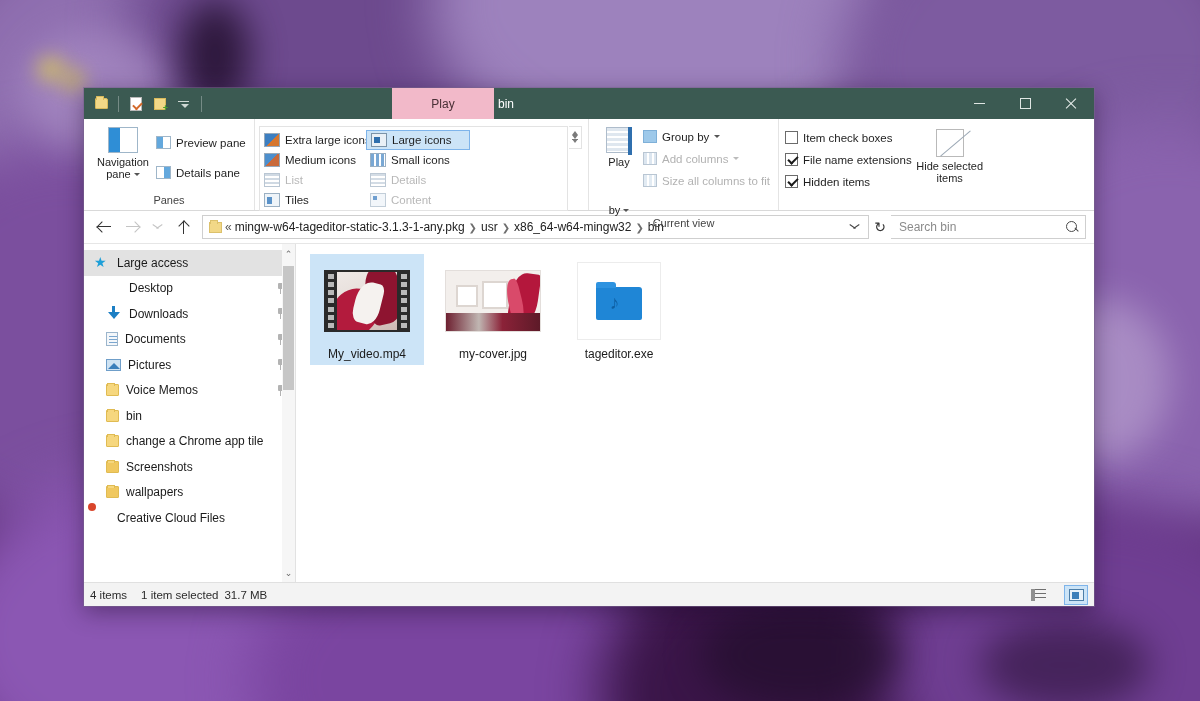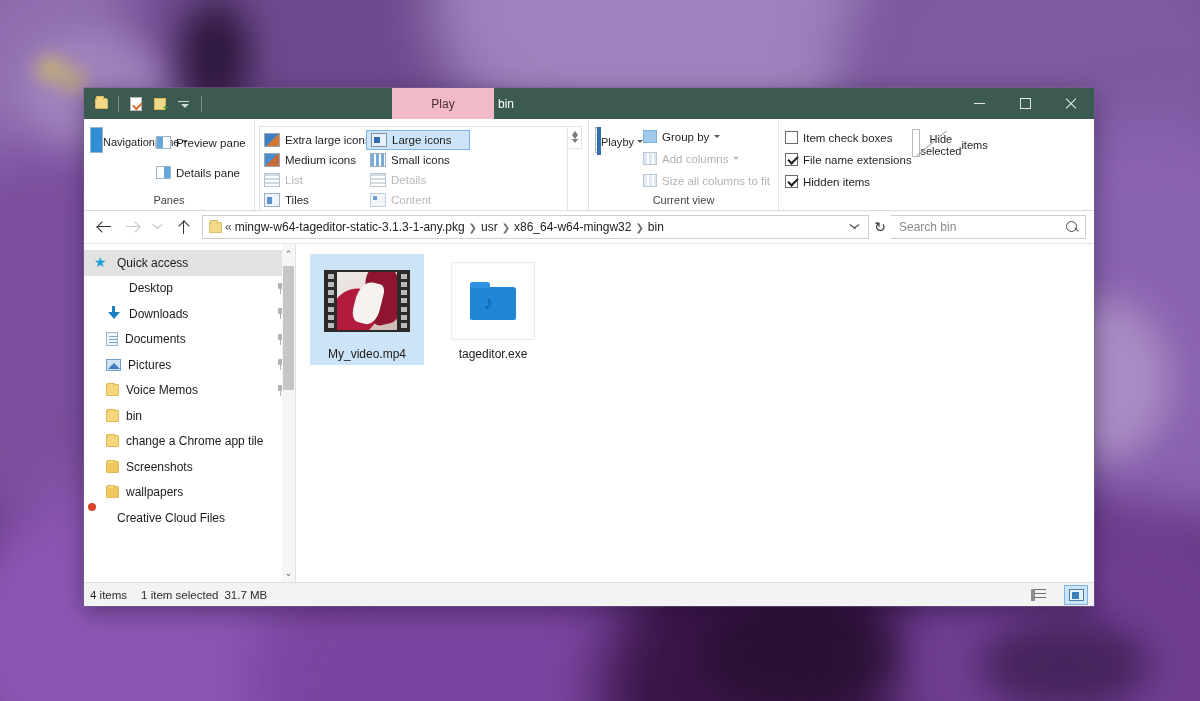--- a/index.html
+++ b/index.html
@@ -129,21 +129,21 @@
     font-size: 11.5px; color: #1f1f1f;
   }
   .rgroup { position: relative; display: flex; flex-direction: column; padding: 4px 0 0 0; }
   .rgroup + .rgroup { border-left: 1px solid #e4e4e4; }
   .rgroup .gbody { flex: 1; display: flex; align-items: flex-start; padding: 2px 6px 0 6px; }
   .rgroup .glabel {
     height: 17px; line-height: 14px; text-align: center; font-size: 11px; color: #444;
   }
 
   .bigbtn {
-    width: 66px; display: flex; flex-direction: row; align-items: center;
+    width: 66px; display: flex; flex-direction: column; align-items: center;
     padding-top: 2px; text-align: center; line-height: 12px; font-size: 11px;
   }
   .bigbtn .bi { margin-bottom: 3px; }
   .smallcol { display: flex; flex-direction: column; gap: 3px; padding-top: 3px; }
   .srow { display: flex; align-items: center; gap: 5px; height: 19px; white-space: nowrap; }
   .srow.dim { color: #b2b2b2; }
 
   .nav-ic { width: 30px; height: 26px; border: 1px solid #9fb6c9; background: #fff; display:flex; }
   .nav-ic i { display:block; width: 11px; height: 100%; background: #2f8ed6; }
   .pane-ic { width: 15px; height: 13px; border: 1px solid #9fb6c9; background: #fff; display:flex; }
@@ -486,21 +486,21 @@
           <span class="ar more"></span>
         </div>
       </div>
     </div>
 
     <div class="rgroup" style="width:190px;">
       <div class="gbody">
         <div class="bigbtn" style="width:48px;">
           <span class="bi sortic"></span>
           <span>Play</span>
-          <span style="display:flex;align-items:center;gap:3px;">
+          <span style="display:flex;align-items:center;gap:3px;margin-top:36px;">
             <span>by</span>
             <span class="caret-sm"></span>
           </span>
         </div>
         <div class="smallcol" style="padding-top:2px;">
           <div class="srow">
             <span class="minibox blue"></span>
             <span>Group by</span>
             <span class="caret-sm"></span>
           </div>
@@ -576,21 +576,21 @@
       <span class="ph">Search bin</span>
       <span class="mag"></span>
     </div>
   </div>
 
   <div class="wbody">
 
     <div class="navpane">
       <div class="nrow root sel">
         <span class="ic ic-star">★</span>
-        <span class="lbl">Quick access</span>
+        <span class="lbl">Large access</span>
       </div>
       <div class="nrow">
         <span class="ic"><span class="ic-desktop"></span></span>
         <span class="lbl">Desktop</span>
         <span class="pin"></span>
       </div>
       <div class="nrow">
         <span class="ic ic-dl"></span>
         <span class="lbl">Downloads</span>
         <span class="pin"></span>
@@ -668,20 +668,33 @@
                   <i></i>
                   <i></i>
                   <i></i>
                   <i></i>
                 </span>
             </span>
           </span>
           <span class="cap">My_video.mp4</span>
         </div>
 
+        <div class="tile">
+          <span class="thumbwrap">
+            <span class="photo">
+              <span class="wall"></span>
+              <span class="frame1"></span>
+                <span class="frame2"></span>
+              <span class="leaf"></span>
+                <span class="leaf2"></span>
+              <span class="bot"></span>
+            </span>
+          </span>
+          <span class="cap">my-cover.jpg</span>
+        </div>
 
         <div class="tile">
           <span class="thumbwrap">
             <span class="exeicon">
               <span class="bf">
                   <span class="b"></span>
                   <span class="t"></span>
                   <span class="note">♪</span>
                 </span>
             </span>

